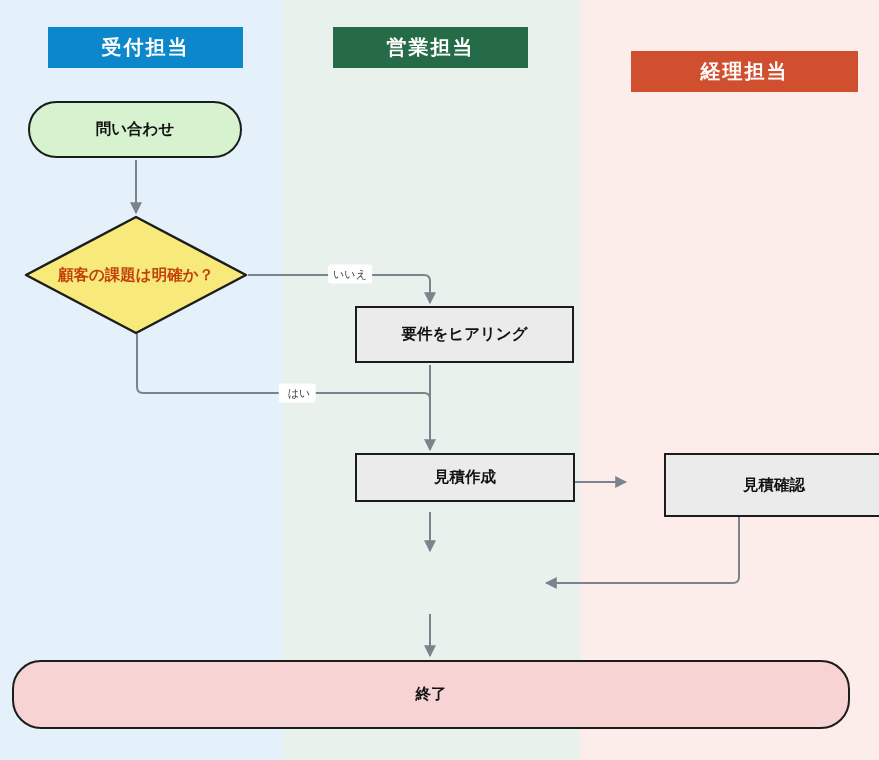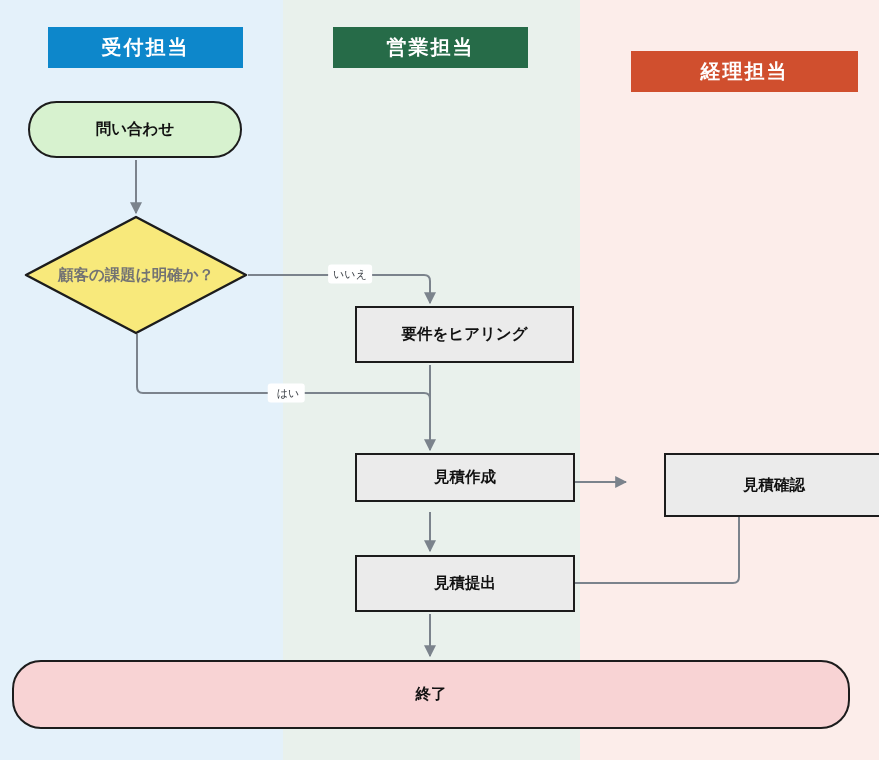--- a/index.html
+++ b/index.html
@@ -70,38 +70,38 @@
 
   .decision-label {
     position: absolute;
     left: 36px; top: 255px;
     width: 200px; height: 40px;
     display: flex;
     align-items: center;
     justify-content: center;
     font-weight: bold;
     font-size: 15.5px;
-    color: #737373;
+    color: #c2410c;
     z-index: 2;
   }
 
   
   .edge-label {
     position: absolute;
     transform: translate(-50%, -50%);
     background: #ffffff;
     border-radius: 3px;
     padding: 2px 5px;
     font-size: 11px;
     color: #3a3f45;
     z-index: 3;
     white-space: nowrap;
   }
   .edge-label-no  { left: 350px; top: 274px; }
-  .edge-label-yes { left: 286px; top: 393px; padding-left: 9px; }
+  .edge-label-yes { left: 297px; top: 393px; padding-left: 9px; }
 </style>
 </head>
 <body>
 
 <div id="canvas">
 
   <div class="lane lane-1"></div>
   <div class="lane lane-2"></div>
   <div class="lane lane-3"></div>
 
@@ -147,23 +147,20 @@
   </div>
 
   <div class="node process node-create">
     <span>見積作成</span>
   </div>
 
   <div class="node process node-confirm">
     <span>見積確認</span>
   </div>
 
-  <div class="node process node-submit">
-    <span>見積提出</span>
-  </div>
 
   <div class="node terminator node-end">
     <span>終了</span>
   </div>
 
   <div class="edge-label edge-label-no">いいえ</div>
   <div class="edge-label edge-label-yes">はい</div>
 
 </div>
 

